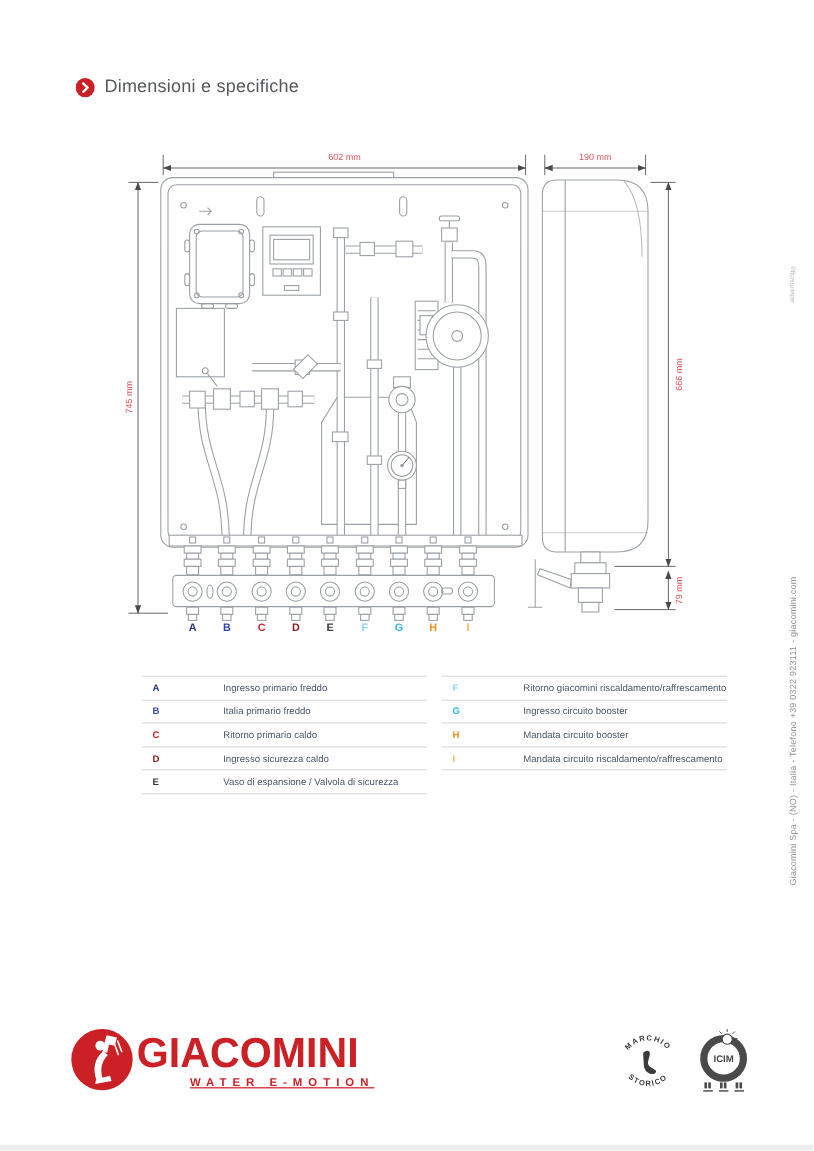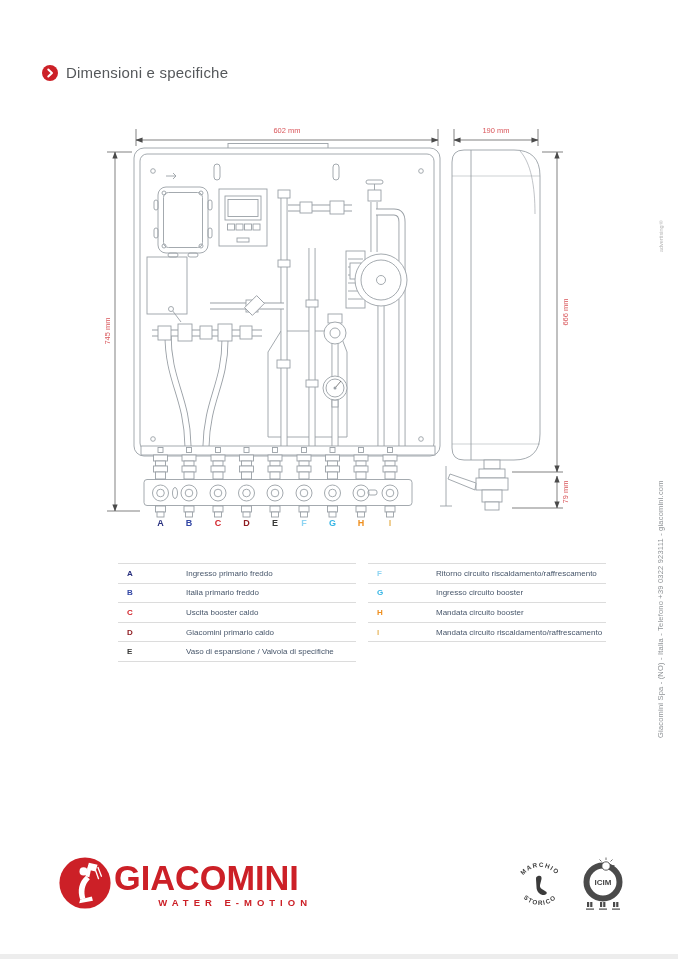--- a/index.html
+++ b/index.html
@@ -2,21 +2,21 @@
 <html><head>
 <meta charset="utf-8">
 <style>
   * { margin:0; padding:0; box-sizing:border-box; }
   html,body { background:#ffffff; }
   .page {
     position:relative; width:678px; height:959px; background:#ffffff;
     font-family:"Liberation Sans", sans-serif; overflow:hidden;
   }
   
-  .title-row { position:absolute; left:42px; top:64px; display:flex; align-items:center; gap:8px;justify-content:flex-end; }
+  .title-row { position:absolute; left:63px; top:64px; display:flex; align-items:center; gap:8px;justify-content:flex-end; }
   .title-icon { width:16px; height:16px; display:block; }
   .page-title { font-size:15px; color:#55585b; letter-spacing:0.2px; }
 
   
   .drawing { position:absolute; left:80px; top:112px; width:520px; height:420px; }
   .ln  { fill:none; stroke:#9aa0a6; stroke-width:0.9; }
   .lnw { fill:#ffffff; stroke:#9aa0a6; stroke-width:0.9; }
   .po  { fill:none; stroke:#9aa0a6; stroke-width:7; }
   .pi  { fill:none; stroke:#ffffff; stroke-width:5.2; }
   .dim { stroke:#4a4a4a; stroke-width:0.7; fill:none; }
@@ -34,21 +34,21 @@
   
   .vtext { position:absolute; writing-mode:vertical-rl; transform:rotate(180deg); white-space:nowrap; }
   .v-company  { right:13px; top:442px; height:296px; font-size:7.5px; color:#8f9396; letter-spacing:0.2px; }
   .v-watermark{ right:14px; top:198px; height:54px;  font-size:5.5px; color:#b8b8b8; }
 
   
   .logo-mark { position:absolute; left:57px; top:855px; width:56px; height:56px; }
   .brand-word { position:absolute; left:114px; top:858px; font-size:35px; font-weight:bold;
                 color:#cc2027; transform:scaleX(0.98); transform-origin:left; letter-spacing:0; }
   .brand-tag  { position:absolute; left:114px; top:897px; width:198px; text-align:right;
-                font-size:9.5px; font-weight:bold; letter-spacing:5px; color:#cc2027; }
+                font-size:9.5px; font-weight:bold; letter-spacing:5px; color:#cc2027;text-decoration:underline; }
   .badges { position:absolute; left:506px; top:847px; width:130px; height:76px; }
   .arc { font-size:6.3px; font-weight:bold; letter-spacing:1.2px; fill:#3b3b3b; font-family:"Liberation Sans",sans-serif; }
   .icimtxt { font-size:8px; font-weight:bold; fill:#474747; text-anchor:middle; font-family:"Liberation Sans",sans-serif; }
 
   .bottom-strip { position:absolute; left:0; bottom:0; width:678px; height:5px; background:#ededed; }
 </style>
 </head>
 <body>
 
 <div class="page">
@@ -267,35 +267,35 @@
     <div class="legend-row">
       <span class="legend-letter" style="color: rgb(40, 47, 126);">A</span>
       <span class="legend-text">Ingresso primario freddo</span>
     </div>
     <div class="legend-row">
       <span class="legend-letter" style="color: rgb(51, 71, 165);">B</span>
       <span class="legend-text">Italia primario freddo</span>
     </div>
     <div class="legend-row">
       <span class="legend-letter" style="color: rgb(210, 35, 42);">C</span>
-      <span class="legend-text">Uscita booster caldo</span>
+      <span class="legend-text">Ritorno primario caldo</span>
     </div>
     <div class="legend-row">
       <span class="legend-letter" style="color: rgb(143, 29, 34);">D</span>
-      <span class="legend-text">Giacomini primario caldo</span>
+      <span class="legend-text">Ingresso sicurezza caldo</span>
     </div>
     <div class="legend-row">
       <span class="legend-letter" style="color: rgb(58, 58, 57);">E</span>
-      <span class="legend-text">Vaso di espansione / Valvola di specifiche</span>
+      <span class="legend-text">Vaso di espansione / Valvola di sicurezza</span>
     </div>
   </div>
   <div class="legend-col right">
     <div class="legend-row">
       <span class="legend-letter" style="color: rgb(142, 212, 242);">F</span>
-      <span class="legend-text">Ritorno circuito riscaldamento/raffrescamento</span>
+      <span class="legend-text">Ritorno giacomini riscaldamento/raffrescamento</span>
     </div>
     <div class="legend-row">
       <span class="legend-letter" style="color: rgb(54, 181, 229);">G</span>
       <span class="legend-text">Ingresso circuito booster</span>
     </div>
     <div class="legend-row">
       <span class="legend-letter" style="color: rgb(239, 143, 30);">H</span>
       <span class="legend-text">Mandata circuito booster</span>
     </div>
     <div class="legend-row">

